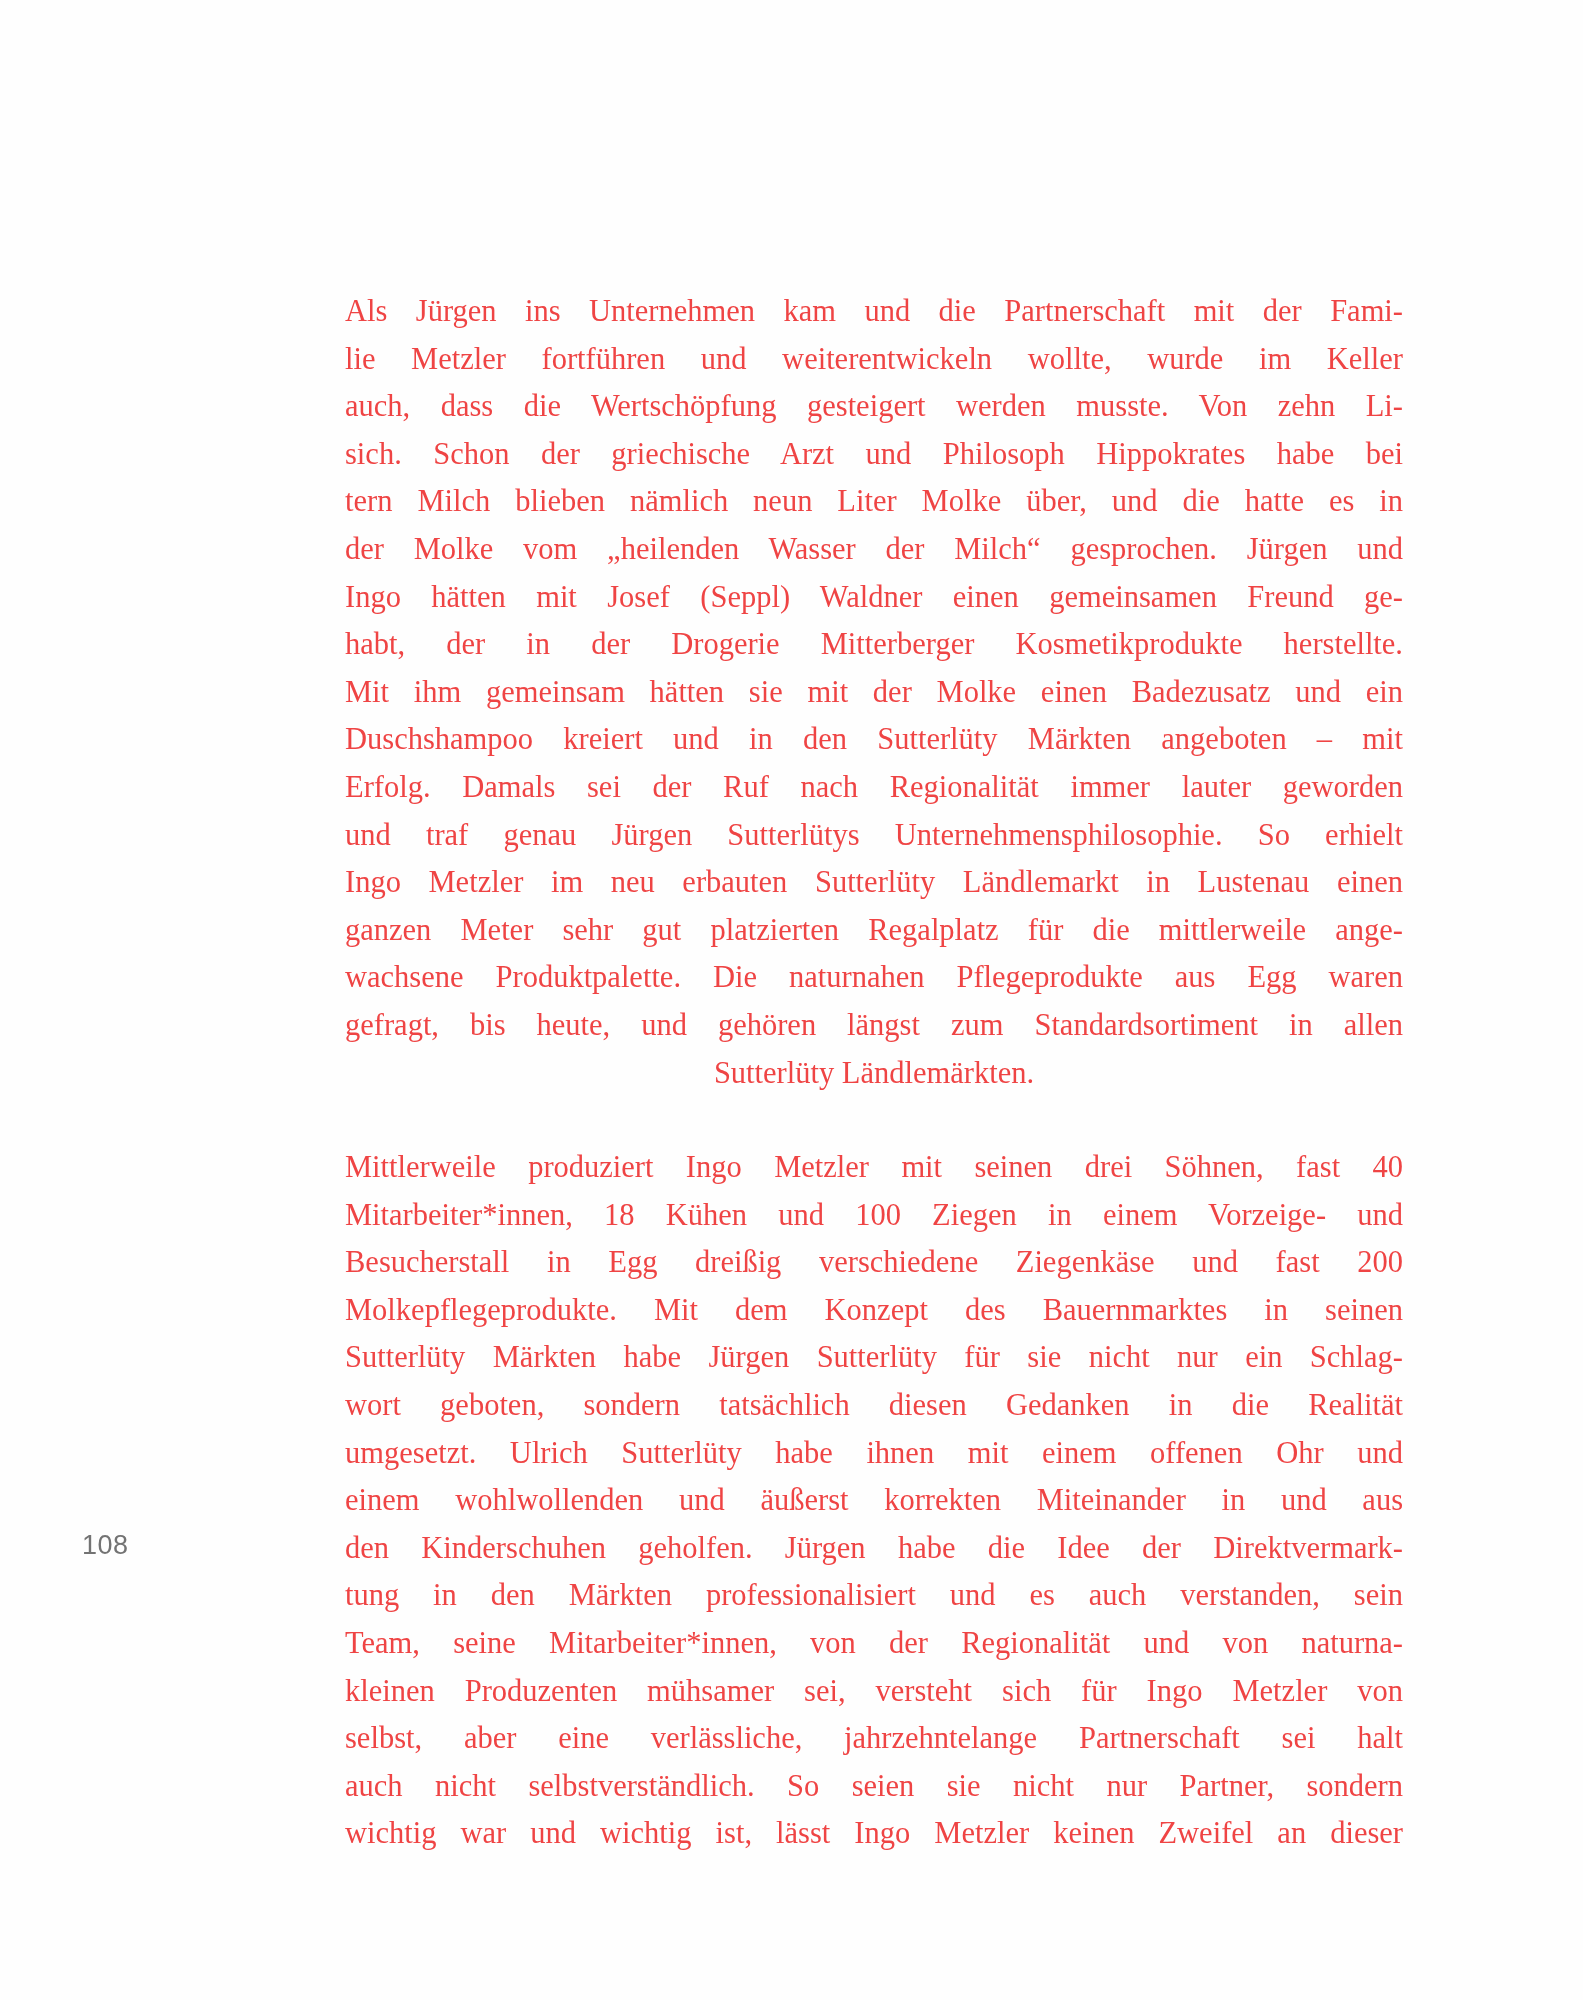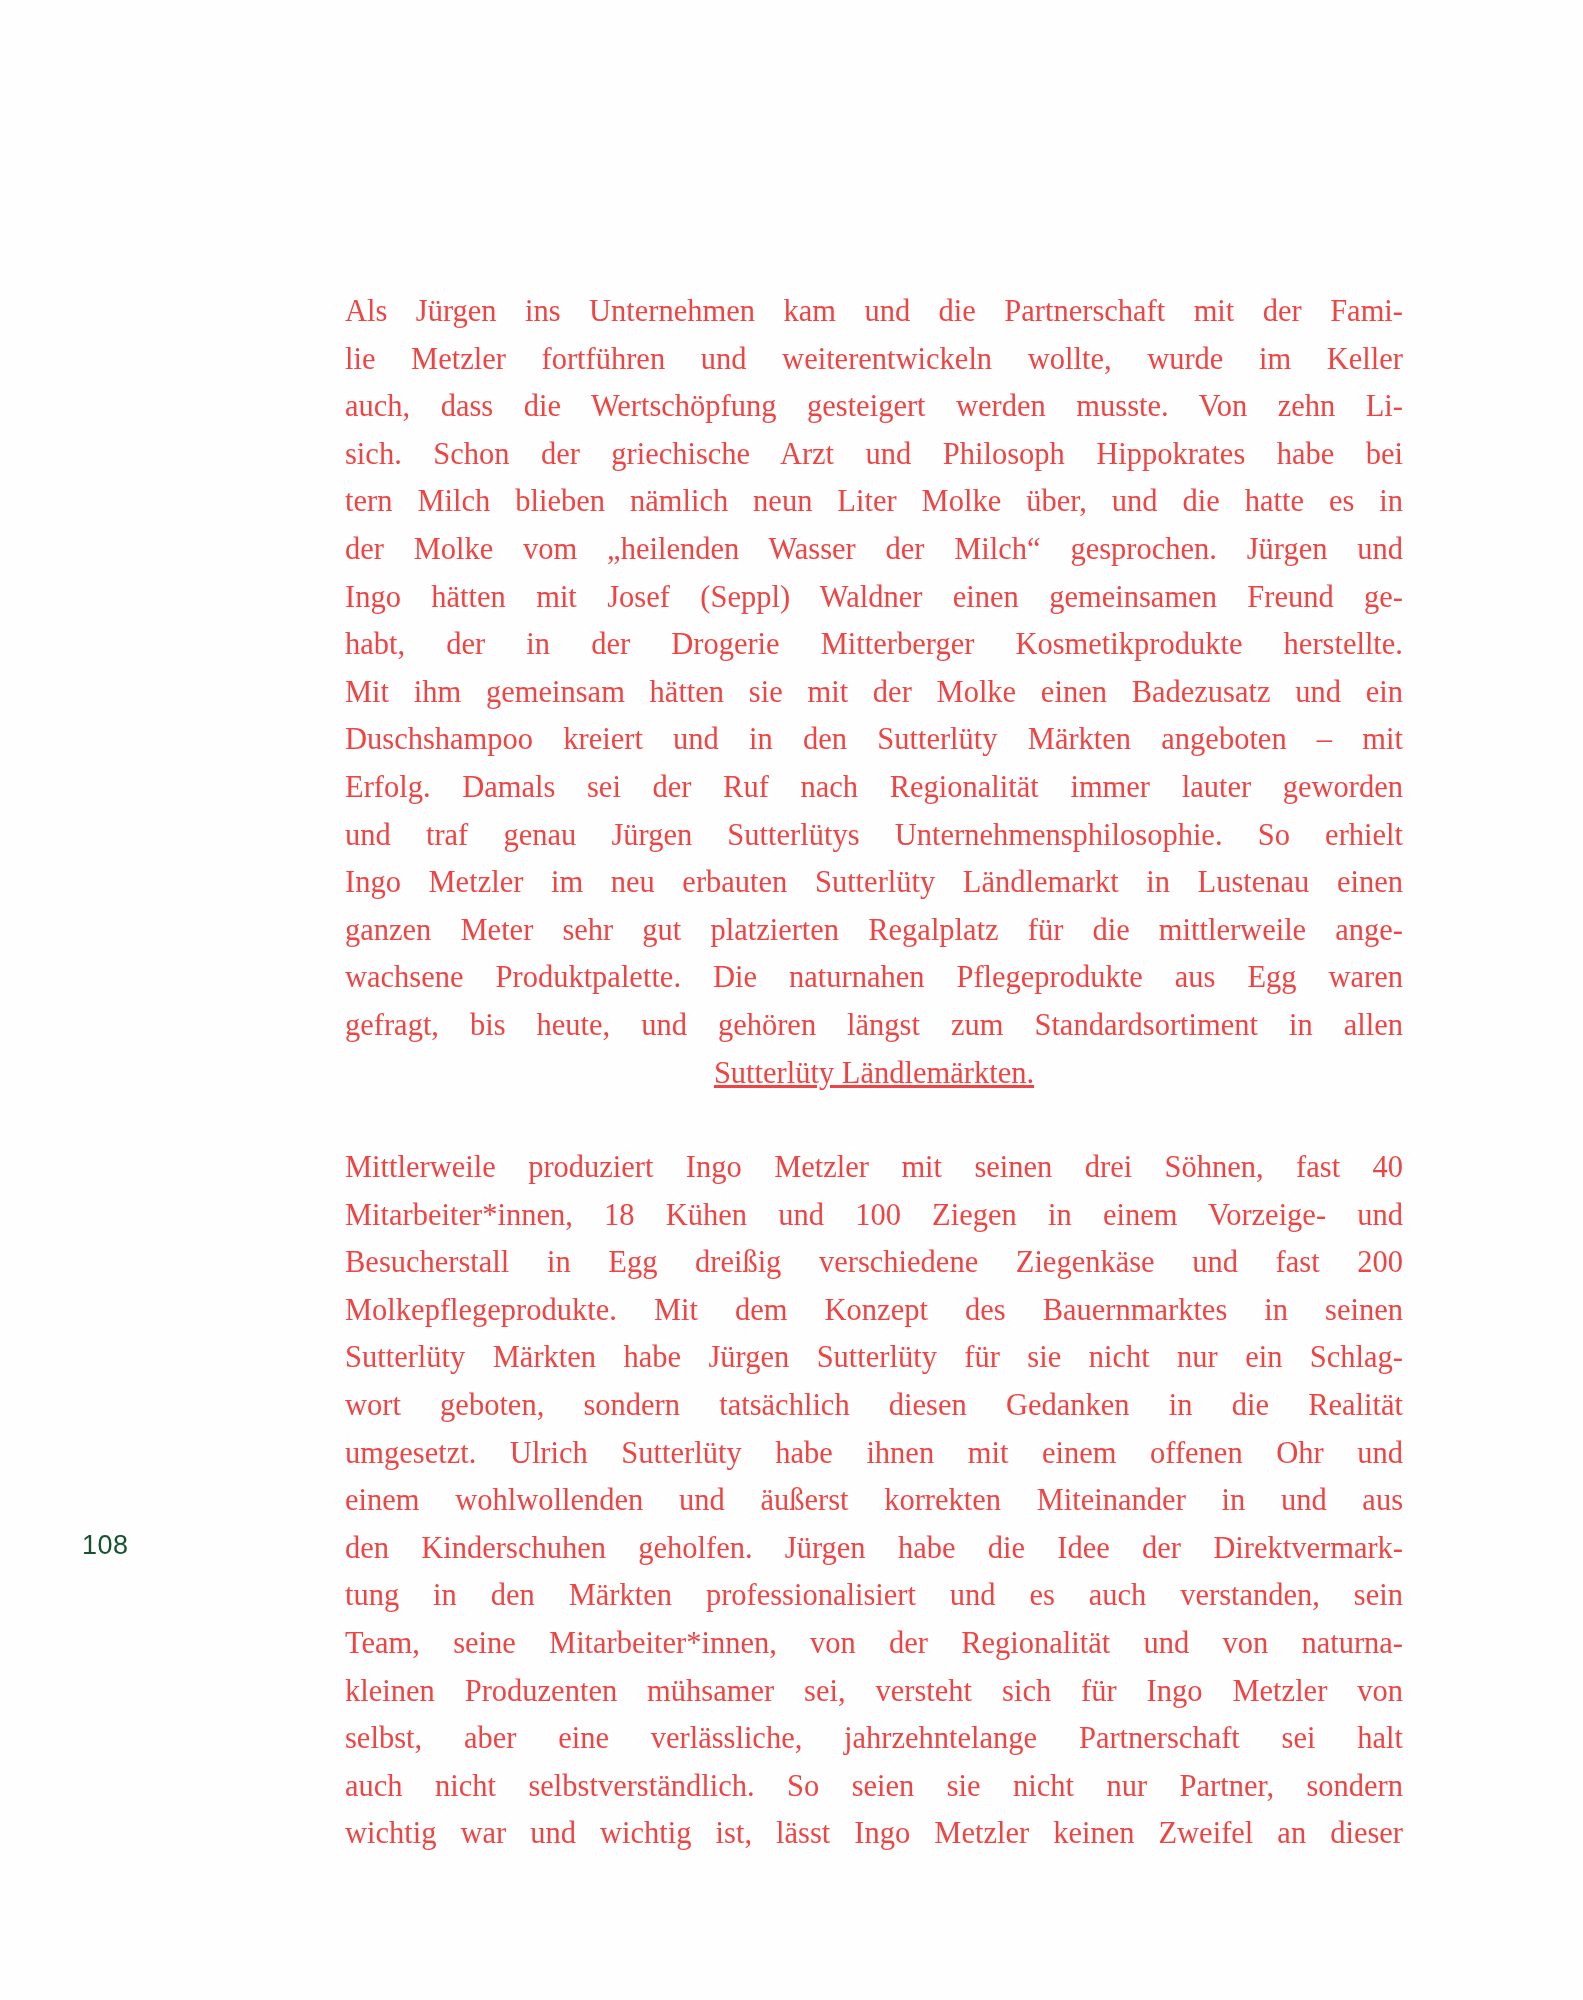--- a/index.html
+++ b/index.html
@@ -23,21 +23,21 @@
   }
 
   
   .folio {
     position: absolute;
     left: 82px;
     top: 1532px;
     font-family: "Liberation Sans", "DejaVu Sans", sans-serif;
     font-size: 27px;
     letter-spacing: 0.5px;
-    color: #14532d;
+    color: #737373;
     line-height: 1;
   }
 
   
   .textblock {
     position: absolute;
     left: 345px;
     top: 288px;
     width: 1058px;
   }
@@ -58,21 +58,20 @@
   .ln {
     display: block;
     text-align: justify;
     text-align-last: justify;
     white-space: nowrap;
   }
   
   .ln.last {
     text-align: right;
     text-align-last: center;
-    text-decoration: underline;
   }
 </style>
 </head>
 <body>
 
 <div class="page">
 
   <div class="folio">108</div>
 
   <div class="textblock">

